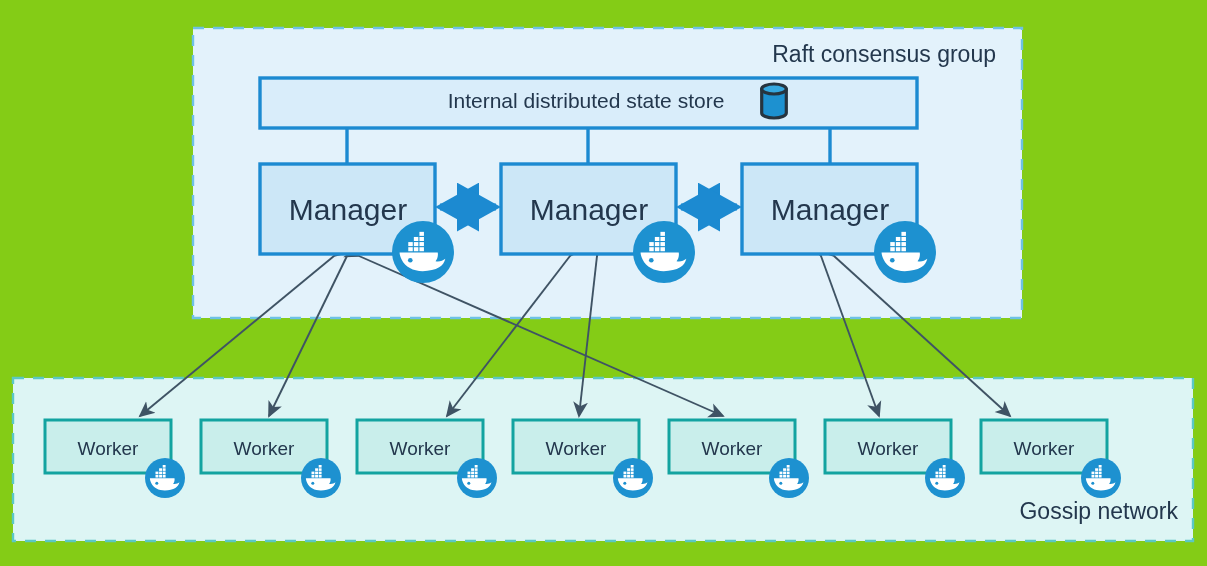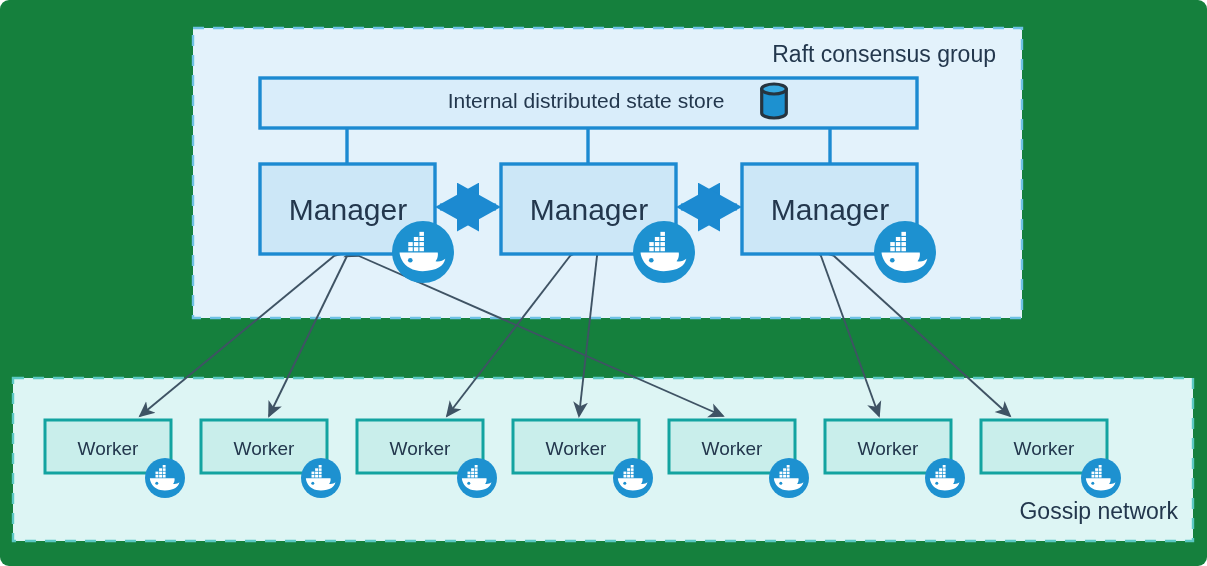--- a/index.html
+++ b/index.html
@@ -7,23 +7,22 @@
     padding: 0;
     background: #ffffff;
   }
   body {
     font-family: "Liberation Sans", sans-serif;
   }
   #stage {
     position: relative;
     width: 1207px;
     height: 566px;
-    background: #15803d;
+    background: #84cc16;
     overflow: hidden;
-    border-radius: 9px;
   }
   svg#diagram {
     position: absolute;
     left: 0;
     top: 0;
     width: 1207px;
     height: 566px;
   }
   .grp-label {
     font-family: "Liberation Sans", sans-serif;

